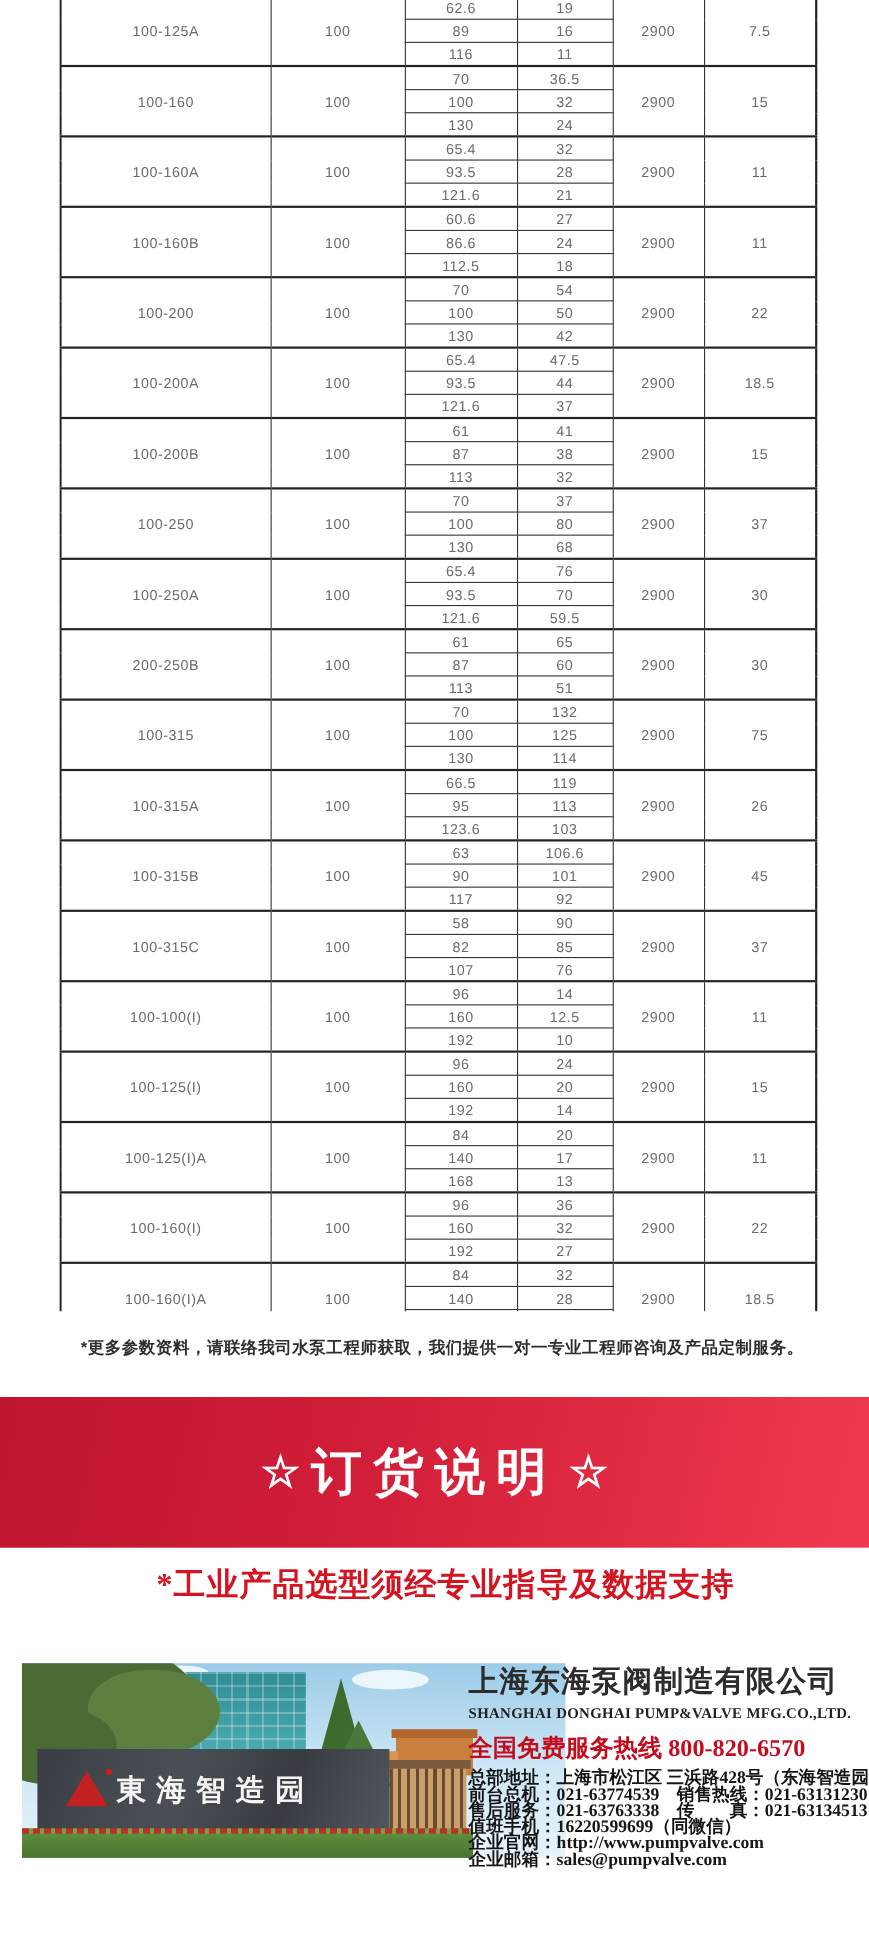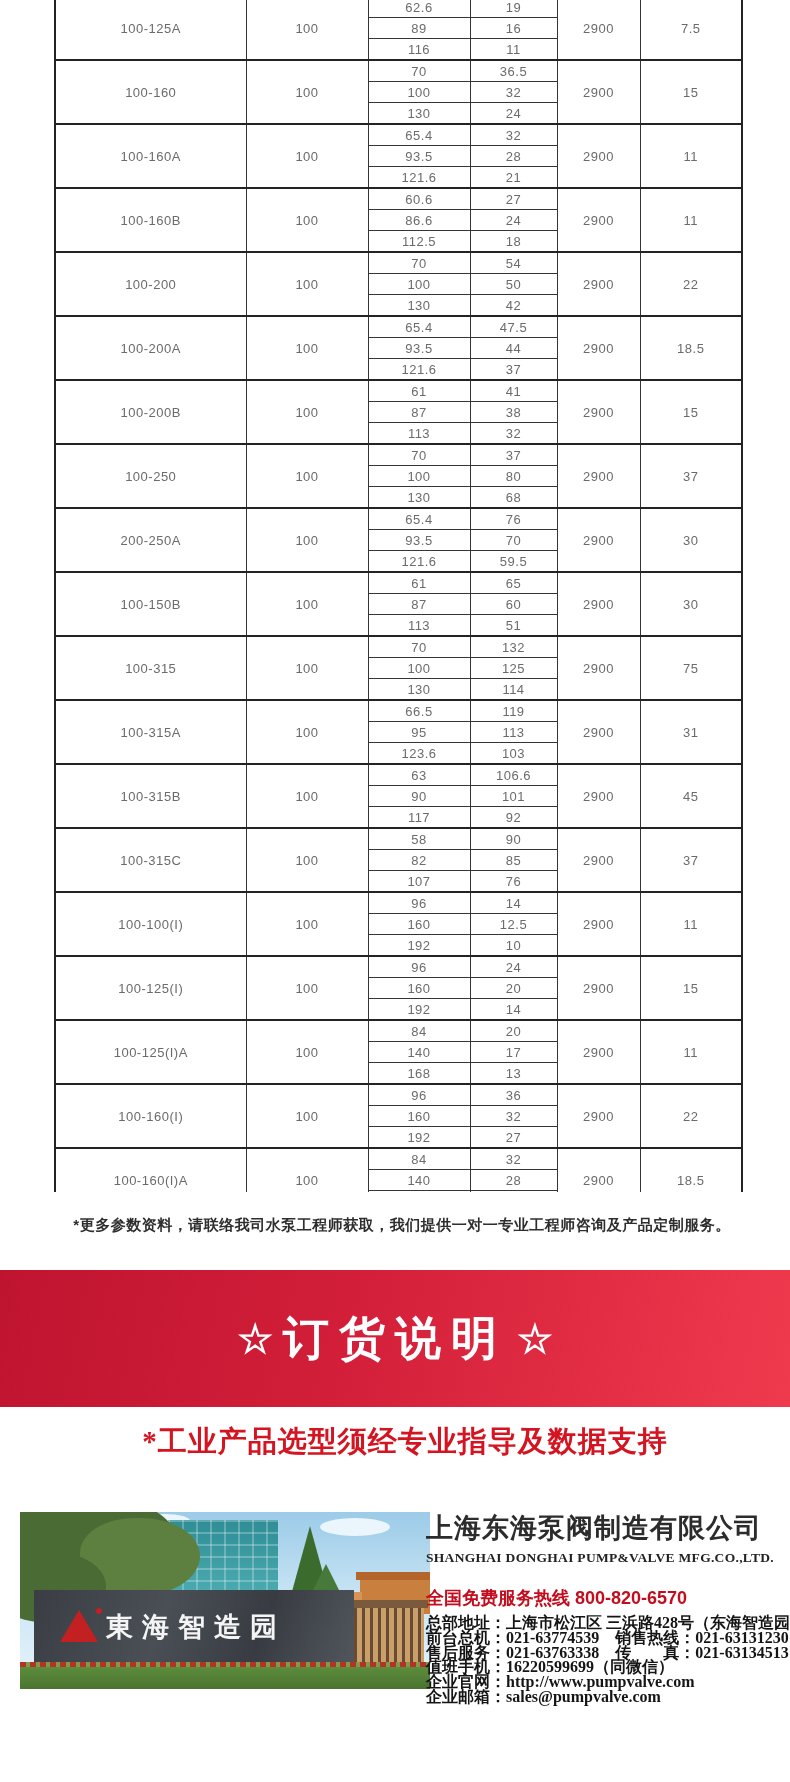--- a/index.html
+++ b/index.html
@@ -27,21 +27,21 @@
                  margin:0 10px;text-align:center;}
   .banner .star{color:#fff;font-size:40px;font-weight:bold;line-height:1;}
 
   
   .notice{position:absolute;left:0;top:1424px;width:790px;text-align:center;padding-left:10px;}
   .notice .line{font-size:29px;font-weight:bold;color:#d41420;letter-spacing:1px;
                 line-height:34px;margin-bottom:20px;
                 font-family:"Liberation Serif",serif;}
 
   
-  .photo{position:absolute;left:20px;top:1512px;width:410px;height:177px;overflow:hidden;
+  .photo{position:absolute;left:20px;top:1512px;width:494px;height:177px;overflow:hidden;
          background:linear-gradient(180deg,#9ccbe8 0%,#cfe8f6 55%,#e8f3fa 100%);}
   .cloud{position:absolute;background:#f3fafe;border-radius:50%;opacity:.9;}
   .tree{position:absolute;background:#4a6b33;border-radius:48% 52% 55% 45%;}
   .tree.light{background:#5d8040;}
   .glass{position:absolute;left:148px;top:8px;width:110px;height:86px;
          background:linear-gradient(180deg,#2e8d95,#4fb0b4);
          background-image:repeating-linear-gradient(90deg,rgba(255,255,255,.25) 0 2px,transparent 2px 14px),
                           repeating-linear-gradient(0deg,rgba(255,255,255,.25) 0 2px,transparent 2px 12px),
                           linear-gradient(180deg,#2e8d95,#4fb0b4);}
   .pine{position:absolute;left:268px;top:14px;width:0;height:0;
@@ -68,22 +68,22 @@
   .lawn{position:absolute;left:0;bottom:0;width:410px;height:22px;
         background:linear-gradient(180deg,#5d8c3c,#4a7430);}
   .flowers{position:absolute;left:0;bottom:18px;width:410px;height:9px;
            background:repeating-linear-gradient(90deg,#b43227 0 6px,#7f9b45 6px 10px);}
 
   .info{position:absolute;left:426px;top:1510px;width:336px;}
   .company-cn{font-size:27px;font-weight:bold;color:#2c2c2c;letter-spacing:1px;
               white-space:nowrap;}
   .company-en{font-size:13.5px;font-weight:bold;color:#222;margin-top:4px;
               font-family:"Liberation Serif",serif;white-space:nowrap;letter-spacing:.3px;}
-  .hotline{margin-top:20px;font-size:18px;font-weight:bold;color:#c30d1e;
-           font-family:Liberation Sans, sans-serif;white-space:nowrap;}
+  .hotline{margin-top:8px;font-size:22px;font-weight:bold;color:#c30d1e;
+           font-family:Liberation Serif, serif;white-space:nowrap;}
   .contacts{margin-top:6px;}
   .contacts .cline{font-size:16px;font-weight:bold;color:#151515;line-height:14.8px;
                    font-family:"Liberation Serif",serif;white-space:nowrap;}
 </style>
 </head>
 <body>
 
 <div class="page">
 
   <div class="table-wrap">
@@ -219,37 +219,37 @@
           </tr>
           <tr>
             <td>100</td>
             <td>80</td>
           </tr>
           <tr>
             <td>130</td>
             <td>68</td>
           </tr>
           <tr class="group-start">
-            <td rowspan="3">200-250A</td>
+            <td rowspan="3">100-250A</td>
             <td rowspan="3">100</td>
             <td>65.4</td>
             <td>76</td>
             <td rowspan="3">2900</td>
             <td rowspan="3">30</td>
           </tr>
           <tr>
             <td>93.5</td>
             <td>70</td>
           </tr>
           <tr>
             <td>121.6</td>
             <td>59.5</td>
           </tr>
           <tr class="group-start">
-            <td rowspan="3">100-150B</td>
+            <td rowspan="3">200-250B</td>
             <td rowspan="3">100</td>
             <td>61</td>
             <td>65</td>
             <td rowspan="3">2900</td>
             <td rowspan="3">30</td>
           </tr>
           <tr>
             <td>87</td>
             <td>60</td>
           </tr>
@@ -272,21 +272,21 @@
           <tr>
             <td>130</td>
             <td>114</td>
           </tr>
           <tr class="group-start">
             <td rowspan="3">100-315A</td>
             <td rowspan="3">100</td>
             <td>66.5</td>
             <td>119</td>
             <td rowspan="3">2900</td>
-            <td rowspan="3">31</td>
+            <td rowspan="3">26</td>
           </tr>
           <tr>
             <td>95</td>
             <td>113</td>
           </tr>
           <tr>
             <td>123.6</td>
             <td>103</td>
           </tr>
           <tr class="group-start">

